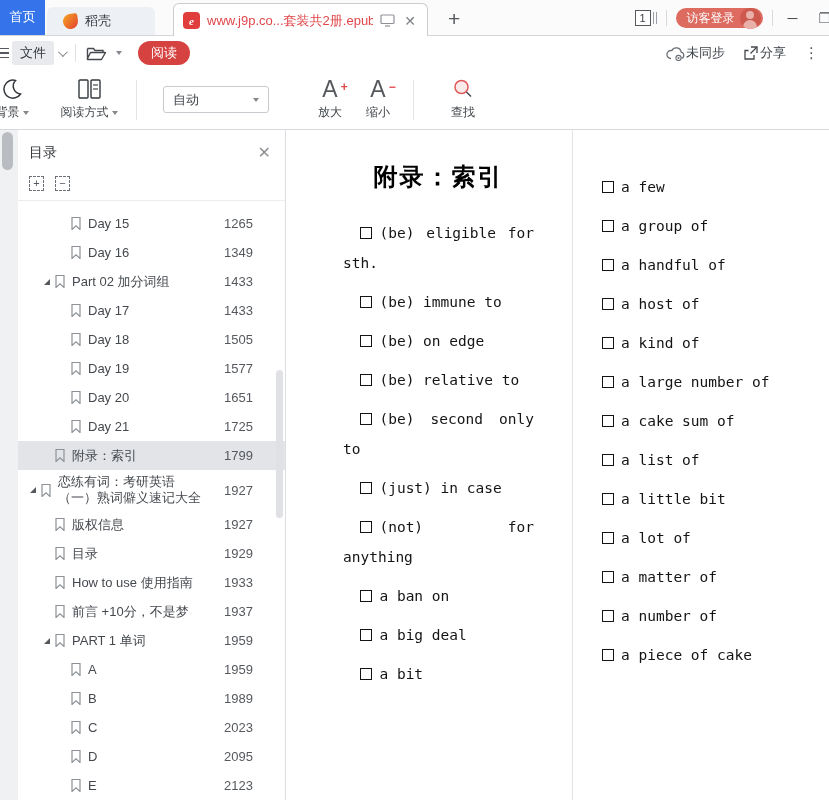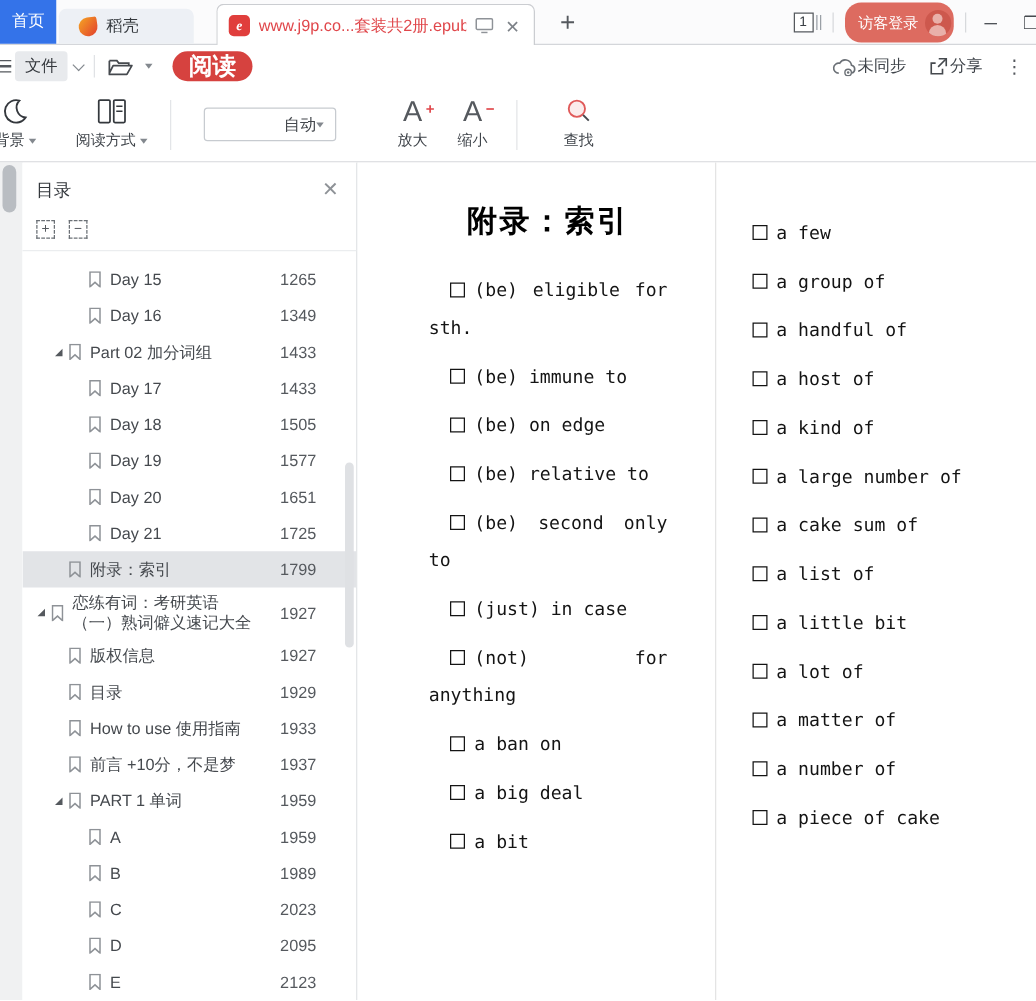--- a/index.html
+++ b/index.html
@@ -16,49 +16,49 @@
   .doc-tab-label { color: #e0474b; font-size: 13px; white-space: nowrap; overflow: hidden; flex: 1; }
   .monitor-icon svg, .x-icon { color: #8e9297; }
   .x-icon { font-size: 14px; line-height: 1; color: #7d8288; padding: 2px; }
   .new-tab { position: absolute; left: 444px; top: 6px; font-size: 21px; color: #55595e; font-weight: 400; line-height: 1; padding: 2px 4px; }
   .tb-right { position: absolute; right: 0; top: 0; height: 36px; display: flex; align-items: center; gap: 9px; padding-right: 0; }
   .win-count { display: flex; align-items: center; gap: 2px; }
   .win-count .box { width: 16px; height: 16px; border: 1px solid #55595e; font-size: 11px; color: #3a3f45; display: flex; align-items: center; justify-content: center; background: #fff; }
   .win-count .bars { display: flex; gap: 2px; }
   .win-count .bars i { display: block; width: 1px; height: 12px; background: #9aa0a6; }
   .tb-sep { width: 1px; height: 16px; background: #d7d9dc; }
-  .login-pill { height: 32px; background: #dd6b60; border-radius: 13px; color: #fff; font-size: 12px; display: flex; align-items: center; gap: 5px; padding: 0 2px 0 11px; text-align: right; }
+  .login-pill { height: 20px; background: #dd6b60; border-radius: 13px; color: #fff; font-size: 12px; display: flex; align-items: center; gap: 5px; padding: 0 2px 0 11px; text-align: right; }
   .avatar { width: 21px; height: 21px; border-radius: 50%; background: #cd584d; position: relative; overflow: hidden; }
   .avatar::before { content:""; position: absolute; left: 6.5px; top: 3px; width: 8px; height: 8px; border-radius: 50%; background: #e9b0a9; }
   .avatar::after { content:""; position: absolute; left: 3.5px; top: 12px; width: 14px; height: 10px; border-radius: 7px 7px 0 0; background: #e9b0a9; }
   .win-btn { font-size: 14px; color: #45494e; padding: 0 6px; }
   .win-btn.max { margin-right: -8px; }
 
   
   .menubar { position: relative; height: 34px; background: #fff; display: flex; align-items: center; }
   .hamburger { margin-left: -5px; width: 14px; display: flex; flex-direction: column; gap: 3px; }
   .hamburger i { height: 1.5px; background: #55595e; }
   .file-btn { margin-left: 3px; height: 24px; background: #e8eaed; border-radius: 3px; font-size: 13px; color: #34383d; display: flex; align-items: center; padding: 0 8px; gap: 3px; }
   .chev { width: 7px; height: 7px; border-right: 1.4px solid #83888e; border-bottom: 1.4px solid #83888e; transform: rotate(45deg) translateY(-2px); }
   .mb-sep { width: 1px; height: 18px; background: #e0e2e5; margin: 0 10px; }
   .folder-group { display: flex; align-items: center; gap: 9px; }
-  .read-pill { margin-left: 16px; height: 24px; background: #d6423f; color: #fff; font-size: 19px; font-weight: 700; border-radius: 13px; display: flex; align-items: center; padding: 0 13px; }
+  .read-pill { margin-left: 16px; height: 24px; background: #d6423f; color: #fff; font-size: 13px; font-weight: 400; border-radius: 13px; display: flex; align-items: center; padding: 0 13px; }
   .mb-right { position: absolute; right: 10px; top: 0; height: 34px; display: flex; align-items: center; gap: 18px; font-size: 13px; color: #3f444a; }
   .mb-item { display: flex; align-items: center; gap: 1px; }
   .more-dots { font-size: 15px; color: #55595e; letter-spacing: 0; }
 
   
   .ribbon { position: relative; height: 60px; background: #fff; border-bottom: 1px solid #d6d8db; display: flex; align-items: center; }
   .rb-item { display: flex; flex-direction: column; align-items: center; justify-content: center; gap: 4px; font-size: 12px; color: #3f444a; height: 56px; }
   .rb-label { display: flex; align-items: center; gap: 3px; white-space: nowrap; }
   .caret-dn { width: 0; height: 0; border-left: 3.5px solid transparent; border-right: 3.5px solid transparent; border-top: 4px solid #83888e; }
   .bg-group { margin-left: -12px; width: 48px; }
   .view-group { margin-left: 18px; width: 70px; }
   .rb-sep { width: 1px; height: 40px; background: #e3e5e8; margin: 0 12px; }
-  .zoom-select { width: 106px; height: 27px; border: 1px solid #c7cbd0; border-radius: 3px; background: #fff; display: flex; align-items: center; justify-content: flex-end; padding: 0 9px; font-size: 13px; color: #45494e; margin: 0 14px 0 14px; }
+  .zoom-select { width: 106px; height: 27px; border: 1px solid #c7cbd0; border-radius: 3px; background: #fff; display: flex; align-items: center; justify-content: space-between; padding: 0 9px; font-size: 13px; color: #45494e; margin: 0 14px 0 14px; }
   .a-icon { font-family: "Liberation Sans", sans-serif; font-size: 23px; line-height: 22px; color: #55595e; font-weight: 400; position: relative; }
   .a-icon sup { position: absolute; top: -2px; right: -10px; font-size: 12px; color: #e0474b; font-weight: 700; }
   .zoom-in-group { margin-left: 24px; width: 46px; }
   .zoom-out-group { margin-left: 2px; width: 46px; }
   .find-group { margin-left: 14px; width: 46px; }
 
   
   .main { display: flex; height: 670px; background: #fff; }
   .left-strip { width: 18px; background: #f0f1f2; position: relative; flex: none; }
   .panel-handle { position: absolute; left: 2px; top: 2px; width: 11px; height: 38px; background: #b9bdc2; border-radius: 6px; }

